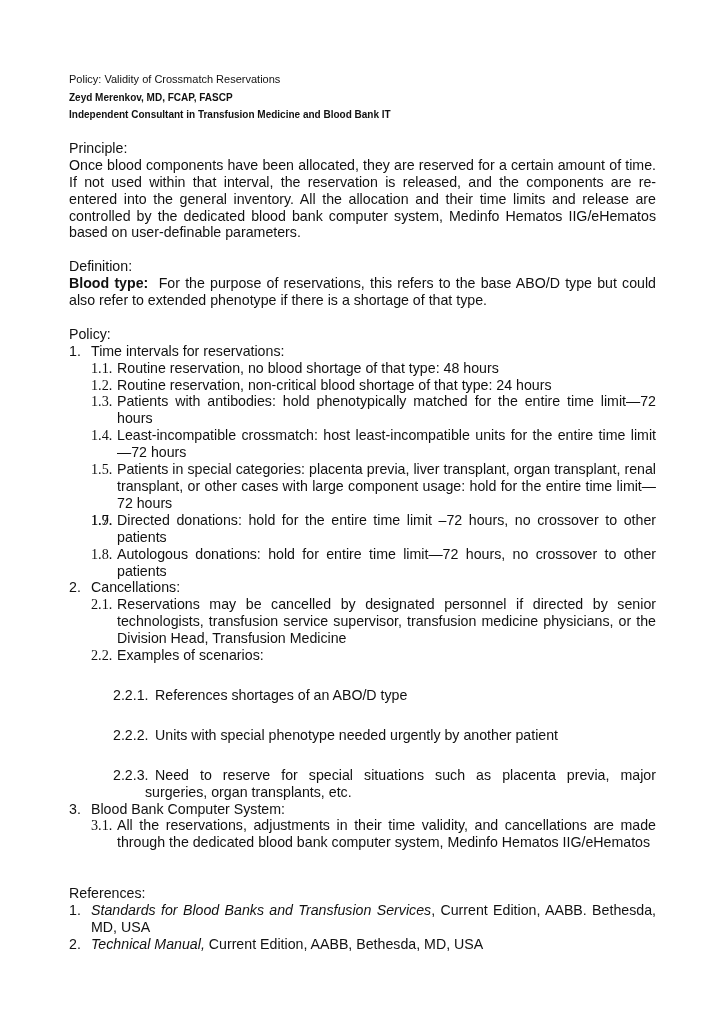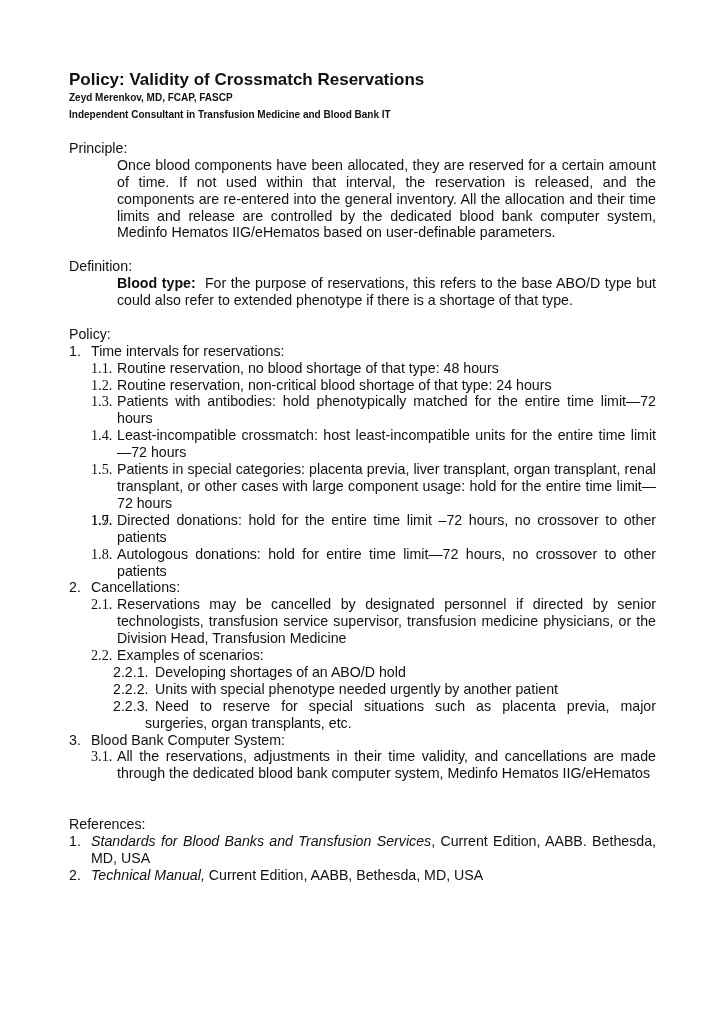--- a/index.html
+++ b/index.html
@@ -1,31 +1,31 @@
 <!DOCTYPE html>
 <html><head>
 <meta charset="utf-8">
 <style>
   html, body { margin: 0; padding: 0; background: #ffffff; }
   body { width: 724px; height: 1024px; position: relative; overflow: hidden; }
   .page {
     position: absolute; left: 69px; top: 70px; width: 587px;
     font-family: "Liberation Sans", sans-serif; font-size: 14.2px; line-height: 16.9px; color: #111111;
   }
-  .title { font-weight: bold; font-size: 17px; line-height: 19px; }
+  .title { font-weight: normal; font-size: 11px; line-height: 19px; }
   .sub { font-weight: bold; font-size: 10px; line-height: 17px; }
   .hdr { font-weight: normal; }
   .gap { height: 16.9px; }
   .gap2 { height: 34px; }
-  .just { text-align: justify; text-align-last: left; margin-left: 48px; }
+  .just { text-align: justify; text-align-last: left; }
   .l1 { position: relative; padding-left: 22px; }
   .l1 .num { position: absolute; left: 0; top: 0; }
   .l2 { position: relative; padding-left: 48px; text-align: justify; }
   .l2 .num { position: absolute; left: 22px; top: 0; font-family: Liberation Serif, serif; }
-  .l3 { position: relative; padding-left: 86px; text-indent: -0px; text-align: justify; }
+  .l3 { position: relative; padding-left: 86px; text-indent: -0px; text-align: justify; margin-top: 23px; }
   .l3 .num { position: absolute; left: 44px; top: 0; }
   .ref { position: relative; padding-left: 22px; text-align: justify; }
   .ref .num { position: absolute; left: 0; top: 0; }
   i { font-style: italic; }
 </style>
 </head>
 <body>
 
 <div class="page">
   <div class="title">Policy:  Validity of Crossmatch Reservations</div>
@@ -49,21 +49,21 @@
   <div class="l2"><span class="num">1.3.</span><span>Patients with antibodies:  hold phenotypically matched for the entire time limit—72 hours</span></div>
   <div class="l2"><span class="num">1.4.</span><span>Least-incompatible crossmatch:  host least-incompatible units for the entire time limit—72 hours</span></div>
   <div class="l2"><span class="num">1.5.</span><span>Patients in special categories:  placenta previa, liver transplant, organ transplant, renal transplant, or other cases with large component usage:  hold for the entire time limit—72 hours</span></div>
   <div class="l2"><span class="num">1.9.</span></div>
   <div class="l2"><span class="num">1.7.</span><span>Directed donations:  hold for the entire time limit –72 hours, no crossover to other patients</span></div>
   <div class="l2"><span class="num">1.8.</span><span>Autologous donations:  hold for entire time limit—72 hours, no crossover to other patients</span></div>
 
   <div class="l1"><span class="num">2.</span><span>Cancellations:</span></div>
   <div class="l2"><span class="num">2.1.</span><span>Reservations may be cancelled by designated personnel if directed by senior technologists, transfusion service supervisor, transfusion medicine physicians, or the Division Head, Transfusion Medicine</span></div>
   <div class="l2"><span class="num">2.2.</span><span>Examples of scenarios:</span></div>
-  <div class="l3"><span class="num">2.2.1.</span><span>Developing shortages of an ABO/D hold</span></div>
+  <div class="l3"><span class="num">2.2.1.</span><span>References shortages of an ABO/D type</span></div>
   <div class="l3"><span class="num">2.2.2.</span><span>Units with special phenotype needed urgently by another patient</span></div>
   <div class="l3" style="text-align-last: justify;"><span class="num">2.2.3.</span><span>Need to reserve for special situations such as placenta previa, major</span></div>
   <div style="padding-left:76px;">surgeries, organ transplants, etc.</div>
 
   <div class="l1"><span class="num">3.</span><span>Blood Bank Computer System:</span></div>
   <div class="l2"><span class="num">3.1.</span><span>All the reservations, adjustments in their time validity, and cancellations are made through the dedicated blood bank computer system, Medinfo Hematos IIG/eHematos</span></div>
 
   <div class="gap2"></div>
 
   <div class="hdr">References:</div>

